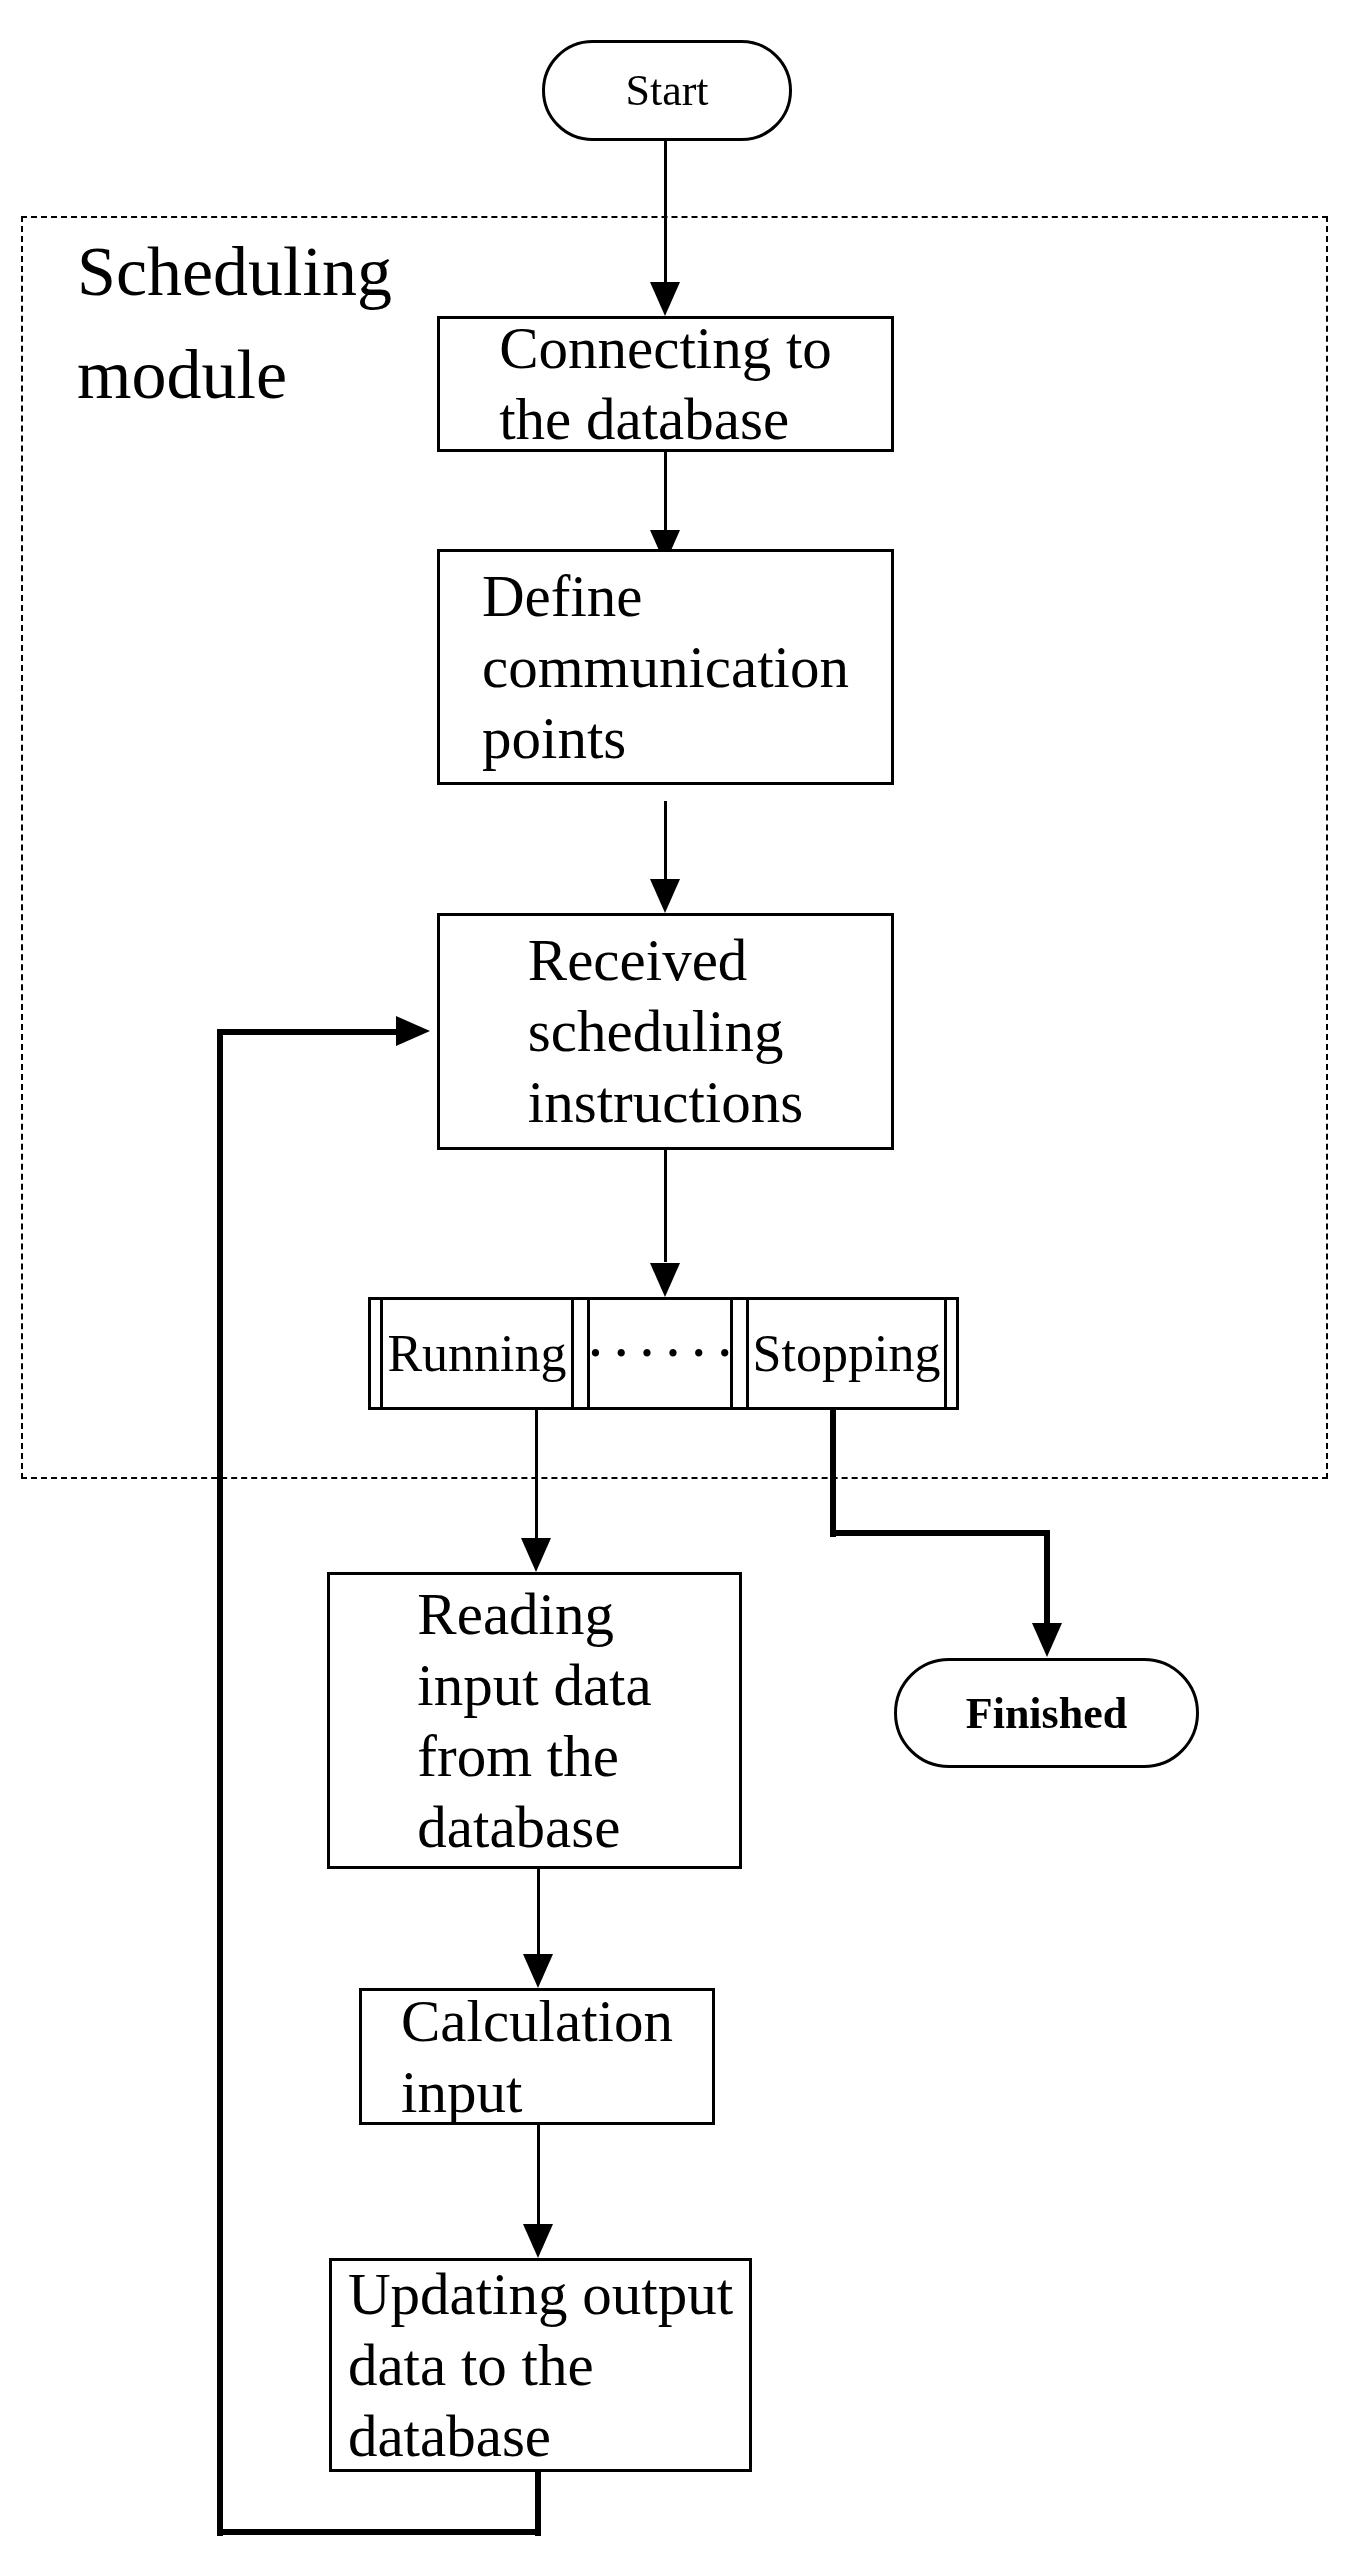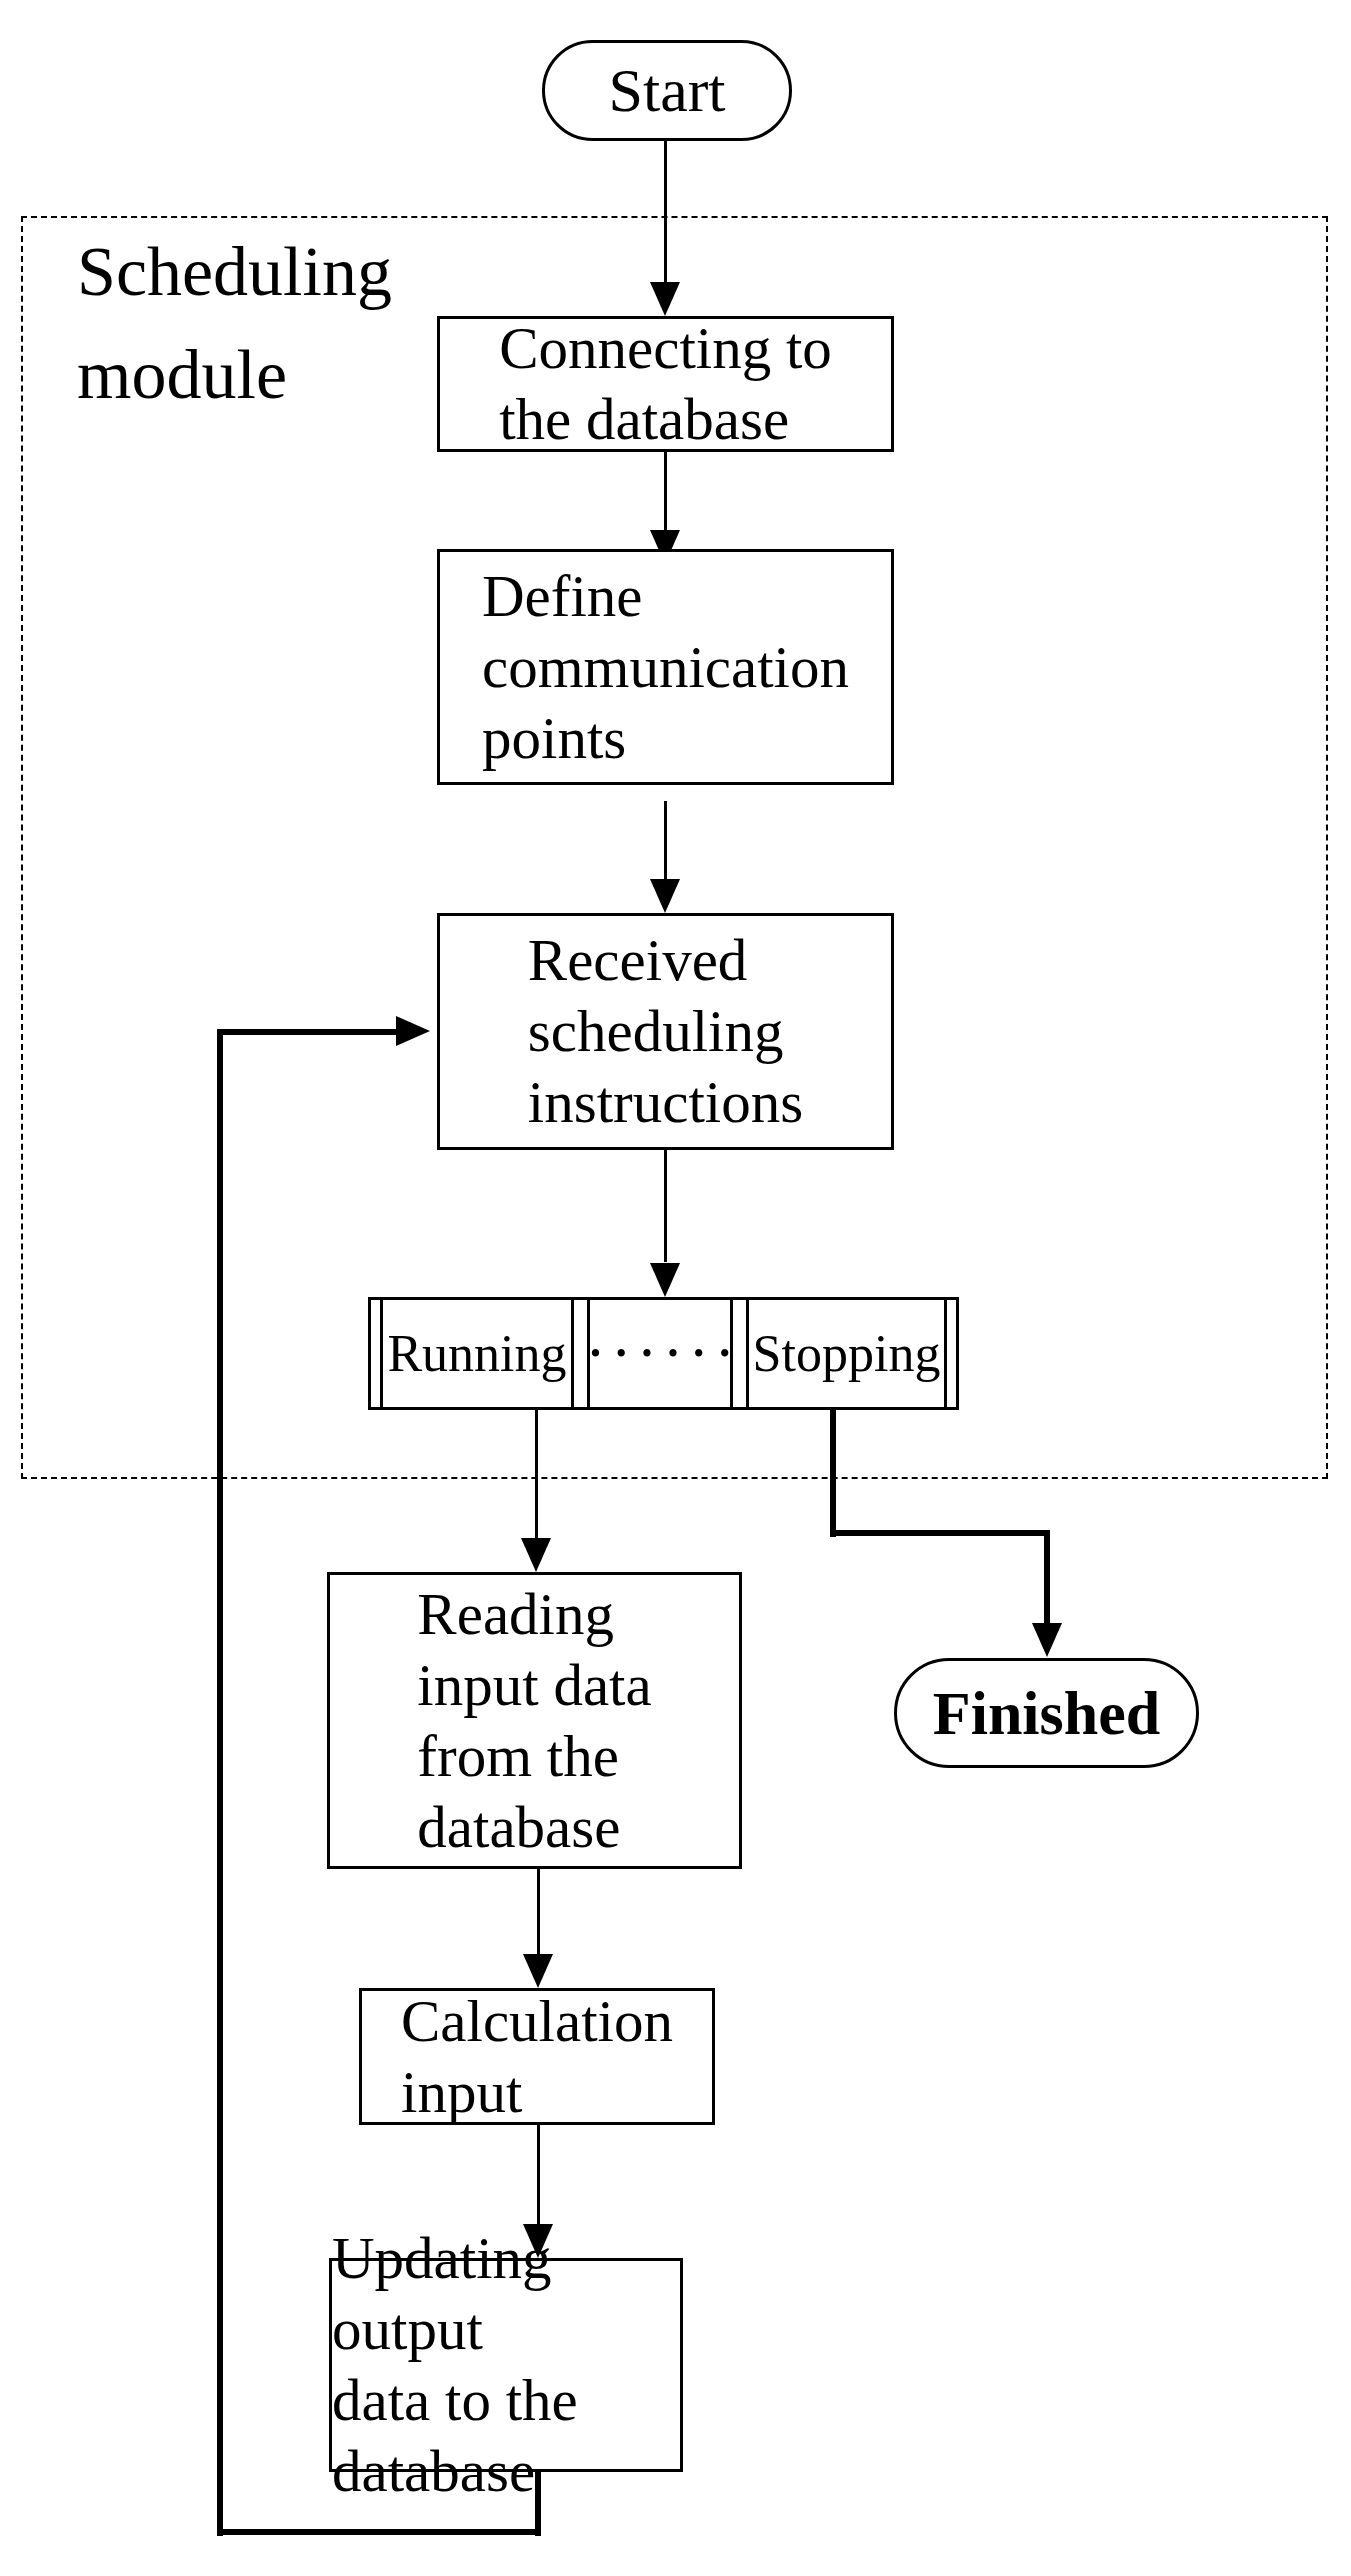--- a/index.html
+++ b/index.html
@@ -22,21 +22,21 @@
   }
   
   .box{
     position:absolute;border:3.4px solid #000;background:#fff;
     box-sizing:border-box;display:flex;align-items:center;justify-content:center;
   }
   .lbl{white-space:pre-line;font-size:59px;line-height:71px;text-align:left;}
   .terminator{
     position:absolute;border:3.4px solid #000;background:#fff;border-radius:62px;
     box-sizing:border-box;display:flex;align-items:center;justify-content:center;
-    font-size:62px;
+    font-size:44px;
   }
   
   .strip{
     position:absolute;left:368px;top:1297px;width:591px;height:113px;
     border:3.4px solid #000;box-sizing:border-box;background:#fff;
     display:flex;justify-content:space-between;align-items:stretch;padding:0 9px;
   }
   .cell{
     border-left:3.4px solid #000;border-right:3.4px solid #000;box-sizing:border-box;
     display:flex;align-items:center;justify-content:center;font-size:52px;
@@ -131,21 +131,21 @@
   <div class="arr-d" style="left:523px;top:1954px;"></div>
 
   <div class="box" style="left:359px;top:1988px;width:356px;height:137px;">
     <span class="lbl">Calculation
 input</span>
   </div>
 
   <div class="ln" style="left:537px;top:2125px;width:3.4px;height:99px;"></div>
   <div class="arr-d" style="left:523px;top:2224px;"></div>
 
-  <div class="box" style="left:329px;top:2258px;width:354px;height:214px;">
+  <div class="box" style="left:329px;top:2258px;width:423px;height:214px;">
     <span class="lbl">Updating output
 data to the
 database</span>
   </div>
 
   <div class="ln" style="left:535px;top:2472px;width:6.2px;height:64px;"></div>
   <div class="ln" style="left:217px;top:2529px;width:324px;height:6.2px;"></div>
   <div class="ln" style="left:217px;top:1029px;width:6.2px;height:1507px;"></div>
   <div class="ln" style="left:217px;top:1029px;width:180px;height:6.2px;"></div>
   <div class="arr-r" style="left:396px;top:1016px;"></div>

